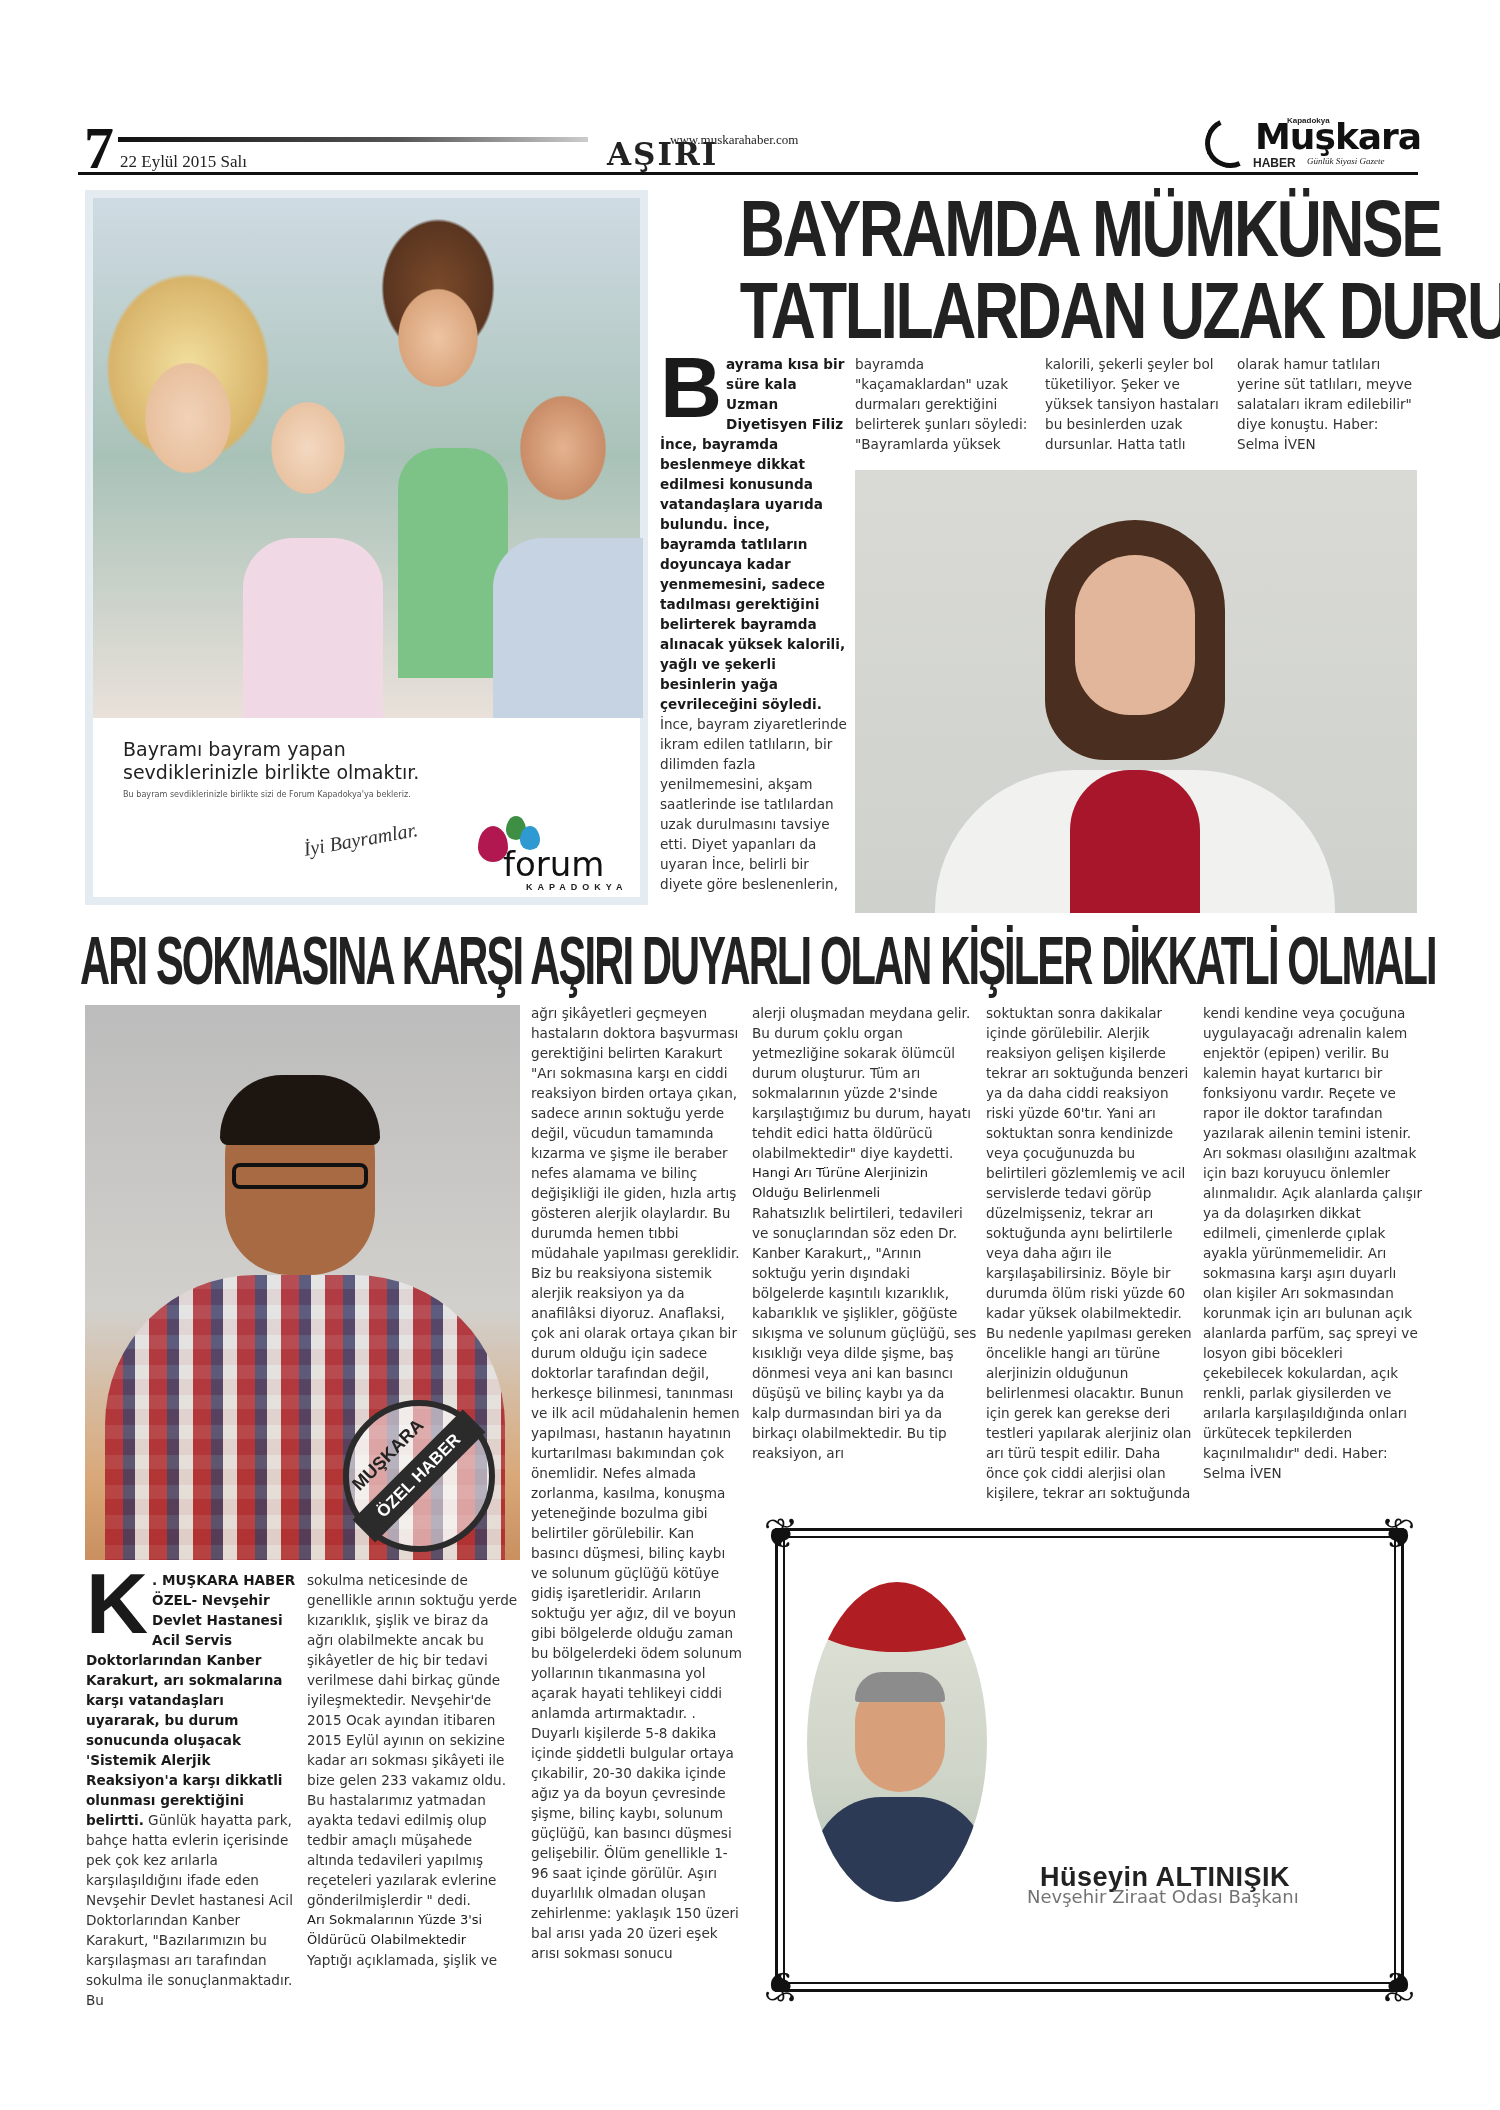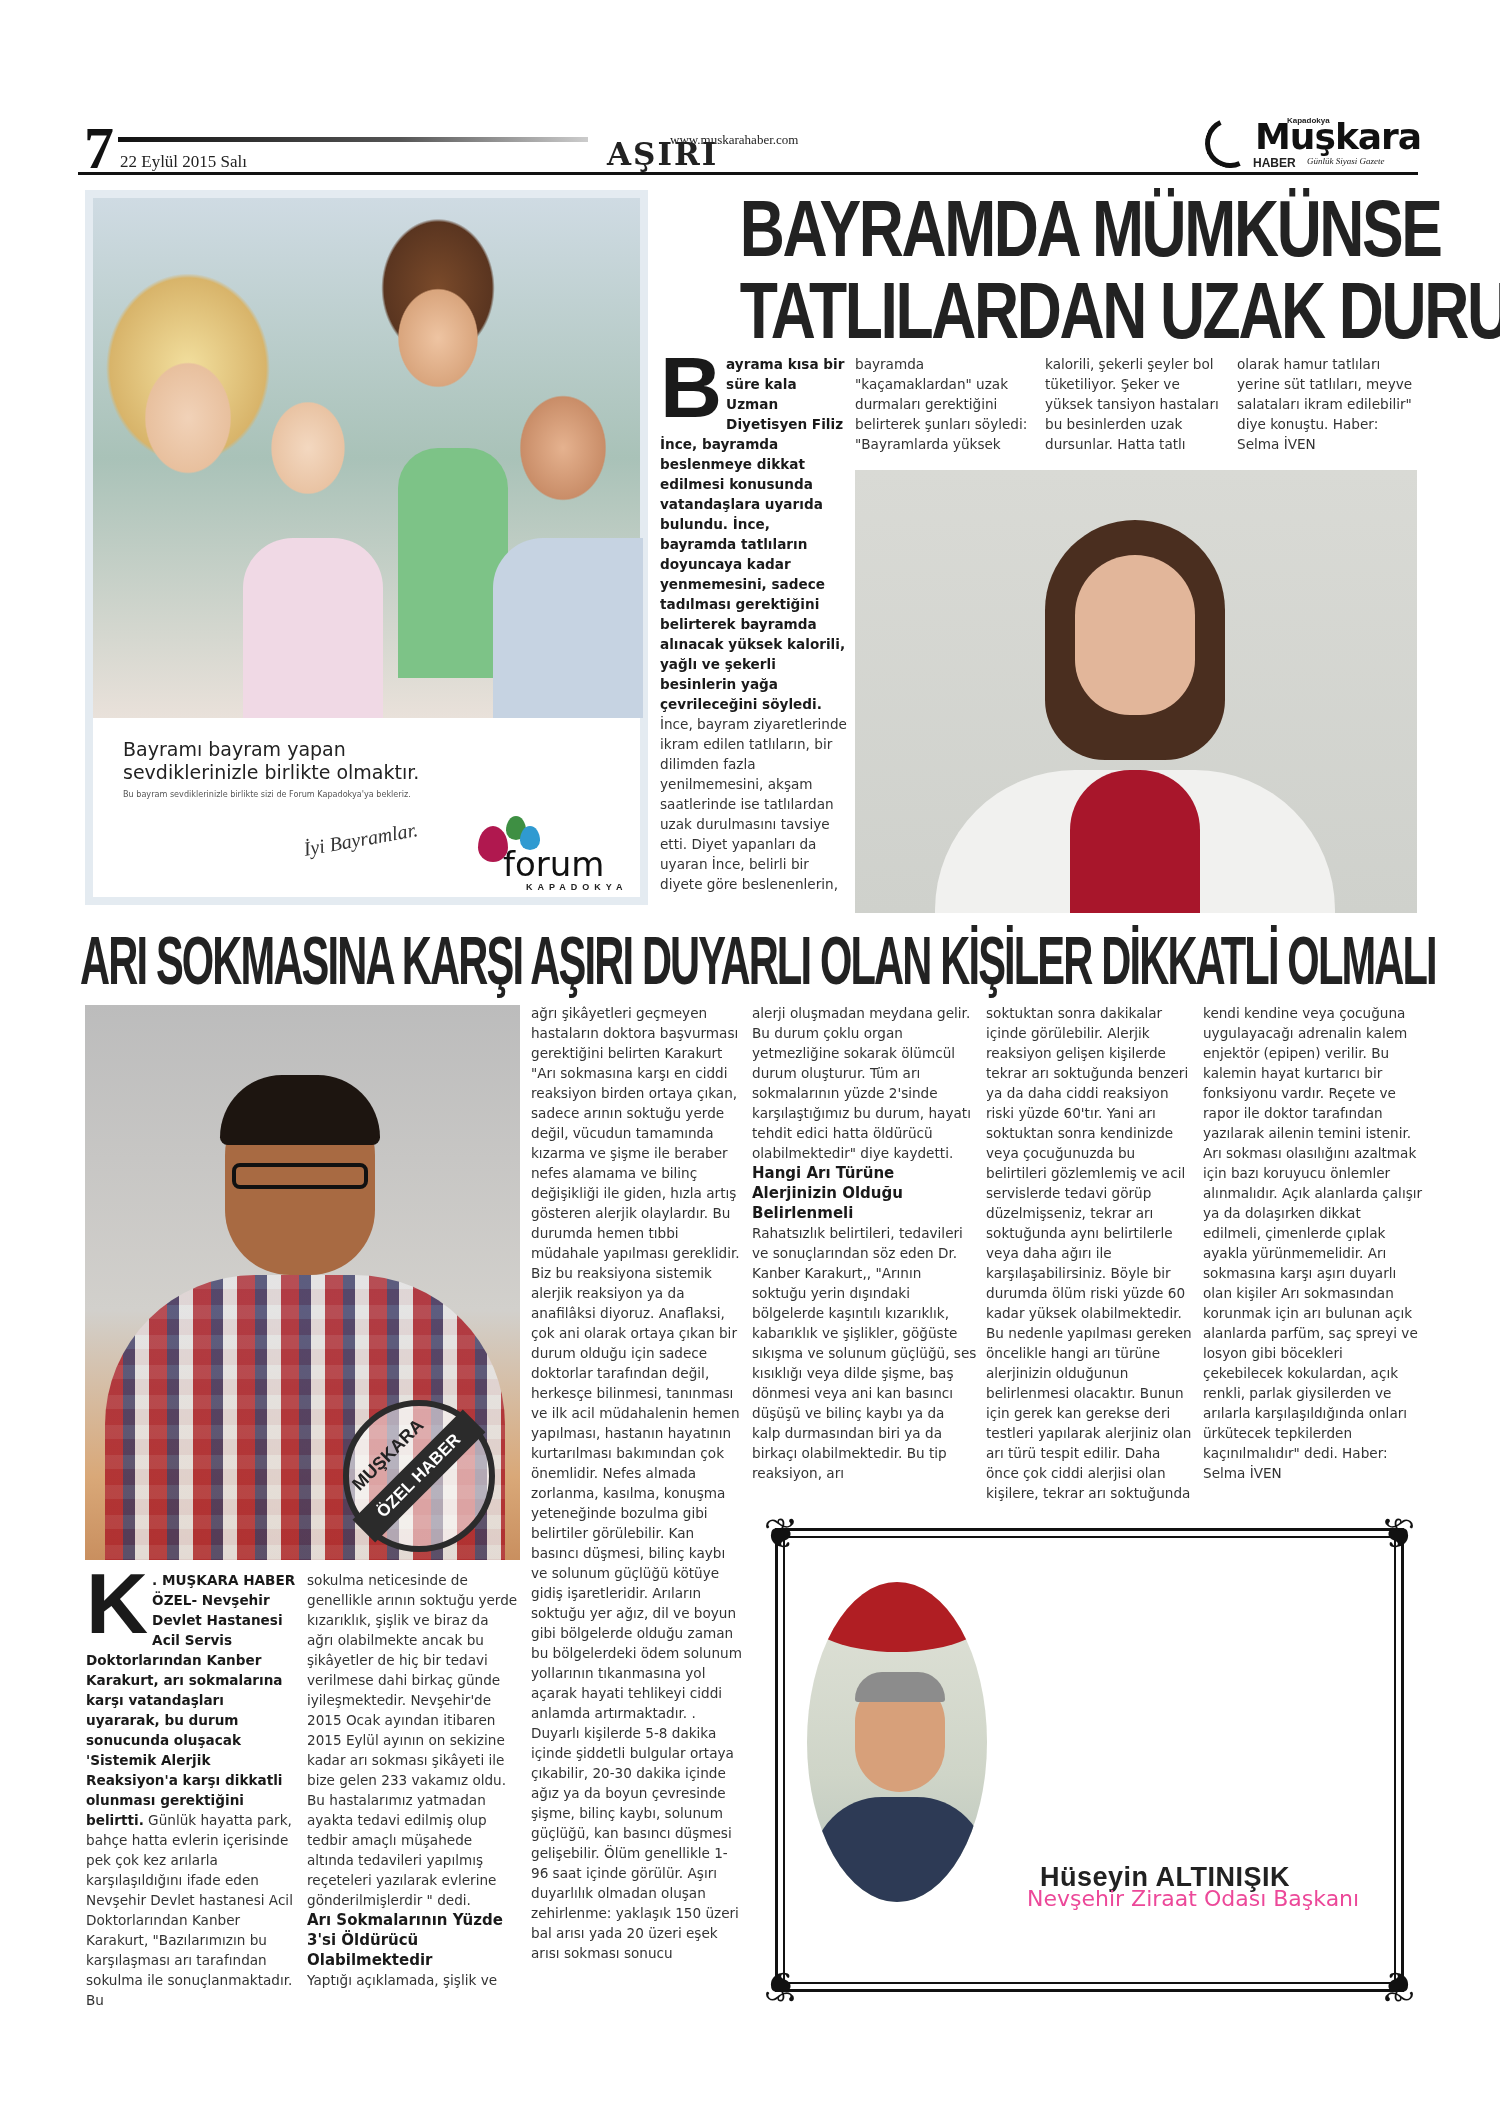--- a/index.html
+++ b/index.html
@@ -42,21 +42,21 @@
   .b3{left:42px;top:10px;width:20px;height:24px;background:#2f9ad1;}
   .forum-word{position:absolute;left:25px;top:30px;font-family:"DejaVu Sans",sans-serif;font-size:34px;line-height:36px;color:#111;}
   .forum-kap{position:absolute;left:48px;top:66px;font-size:9px;letter-spacing:5px;font-weight:bold;color:#222;}
   
   .h1{left:655px;top:188px;width:770px;font-family:"Liberation Sans",sans-serif;font-weight:bold;font-size:80px;line-height:82px;text-align:center;letter-spacing:-3px;color:#222;transform:scaleX(0.78);transform-origin:center top;}
   .h1 span{display:block;white-space:nowrap;}
   .h2{left:80px;top:922px;width:1340px;font-family:"Liberation Sans",sans-serif;font-weight:bold;font-size:68px;line-height:76px;color:#222;white-space:nowrap;letter-spacing:-3px;transform:scaleX(0.612);transform-origin:left top;}
   
   .txt{font-family:"DejaVu Sans",sans-serif;font-size:13.6px;line-height:20px;color:#333;}
   .txt b{color:#1a1a1a;}
-  .cap{font-family:"DejaVu Sans",sans-serif;font-weight:bold;font-size:15px;line-height:20px;color:#1a1a1a;}
+  .cap{font-family:"DejaVu Sans",sans-serif;font-weight:normal;font-size:13px;line-height:20px;color:#1a1a1a;}
   .drop{float:left;font-family:"Liberation Sans",sans-serif;font-weight:bold;font-size:86px;line-height:62px;margin:2px 4px 0 0;color:#1a1a1a;}
   .col-a1{left:660px;top:354px;width:190px;}
   .col-a2{left:855px;top:354px;width:185px;}
   .col-a3{left:1045px;top:354px;width:185px;}
   .col-a4{left:1237px;top:354px;width:185px;}
   .doc-photo{left:855px;top:470px;width:562px;height:443px;background:linear-gradient(180deg,#d9dad5 0%,#cfd1cc 100%);overflow:hidden;}
   .doc-hair{position:absolute;left:190px;top:50px;width:180px;height:240px;background:#4a2e1f;border-radius:90px 90px 60px 60px;}
   .doc-face{position:absolute;left:220px;top:85px;width:120px;height:160px;background:#e2b69a;border-radius:60px 60px 55px 55px;}
   .doc-coat{position:absolute;left:80px;top:300px;width:400px;height:200px;background:#f1f1ef;border-radius:140px 140px 0 0;}
   .doc-shirt{position:absolute;left:215px;top:300px;width:130px;height:160px;background:#a8162b;border-radius:60px 60px 0 0;}
@@ -82,21 +82,21 @@
   .gb-inner{position:absolute;left:26px;top:26px;right:26px;bottom:26px;border:2px solid #111;}
   .orn{position:absolute;width:48px;height:48px;font-size:42px;line-height:48px;text-align:center;color:#111;}
   .orn.tl{left:0;top:0;} .orn.tr{right:0;top:0;transform:scaleX(-1);} .orn.bl{left:0;bottom:0;transform:scaleY(-1);} .orn.br{right:0;bottom:0;transform:scale(-1,-1);}
   .oval{position:absolute;left:50px;top:72px;width:180px;height:320px;border-radius:50%;overflow:hidden;background:linear-gradient(180deg,#e0e2d8 0%,#cfd5c8 60%,#b8c4bc 100%);}
   .oval-red{position:absolute;left:-10px;top:-20px;width:200px;height:90px;background:#b01e23;border-radius:50%;}
   .oval-face{position:absolute;left:48px;top:95px;width:90px;height:115px;background:#d7a07a;border-radius:45px 45px 45px 45px;}
   .oval-hair{position:absolute;left:48px;top:90px;width:90px;height:30px;background:#8c8c8c;border-radius:45px 45px 5px 5px;}
   .oval-suit{position:absolute;left:5px;top:215px;width:175px;height:130px;background:#2d3a55;border-radius:70px 70px 0 0;}
   .greet-msg{position:absolute;left:270px;top:72px;width:360px;font-family:"DejaVu Serif",serif;font-size:24px;line-height:32px;color:#222;}
   .greet-name{position:absolute;left:283px;top:340px;font-family:"Liberation Sans",sans-serif;font-weight:bold;font-size:27px;color:#222;letter-spacing:.5px;margin-top:12px;}
-  .greet-title{position:absolute;left:270px;top:376px;font-family:"DejaVu Sans",sans-serif;font-size:22px;color:#ec4899;text-align:center;}
+  .greet-title{position:absolute;left:270px;top:376px;font-family:"DejaVu Sans",sans-serif;font-size:18px;color:#737373;text-align:center;}
 </style>
 </head>
 <body>
 
 <div class="abs pg-num">7</div>
 <div class="abs hdr-rule-top"></div>
 <div class="abs pg-date">22 Eylül 2015 Salı</div>
 <div class="abs guncel">AŞIRI</div>
 <div class="abs site">www.muskarahaber.com</div>
 <div class="abs logo">

